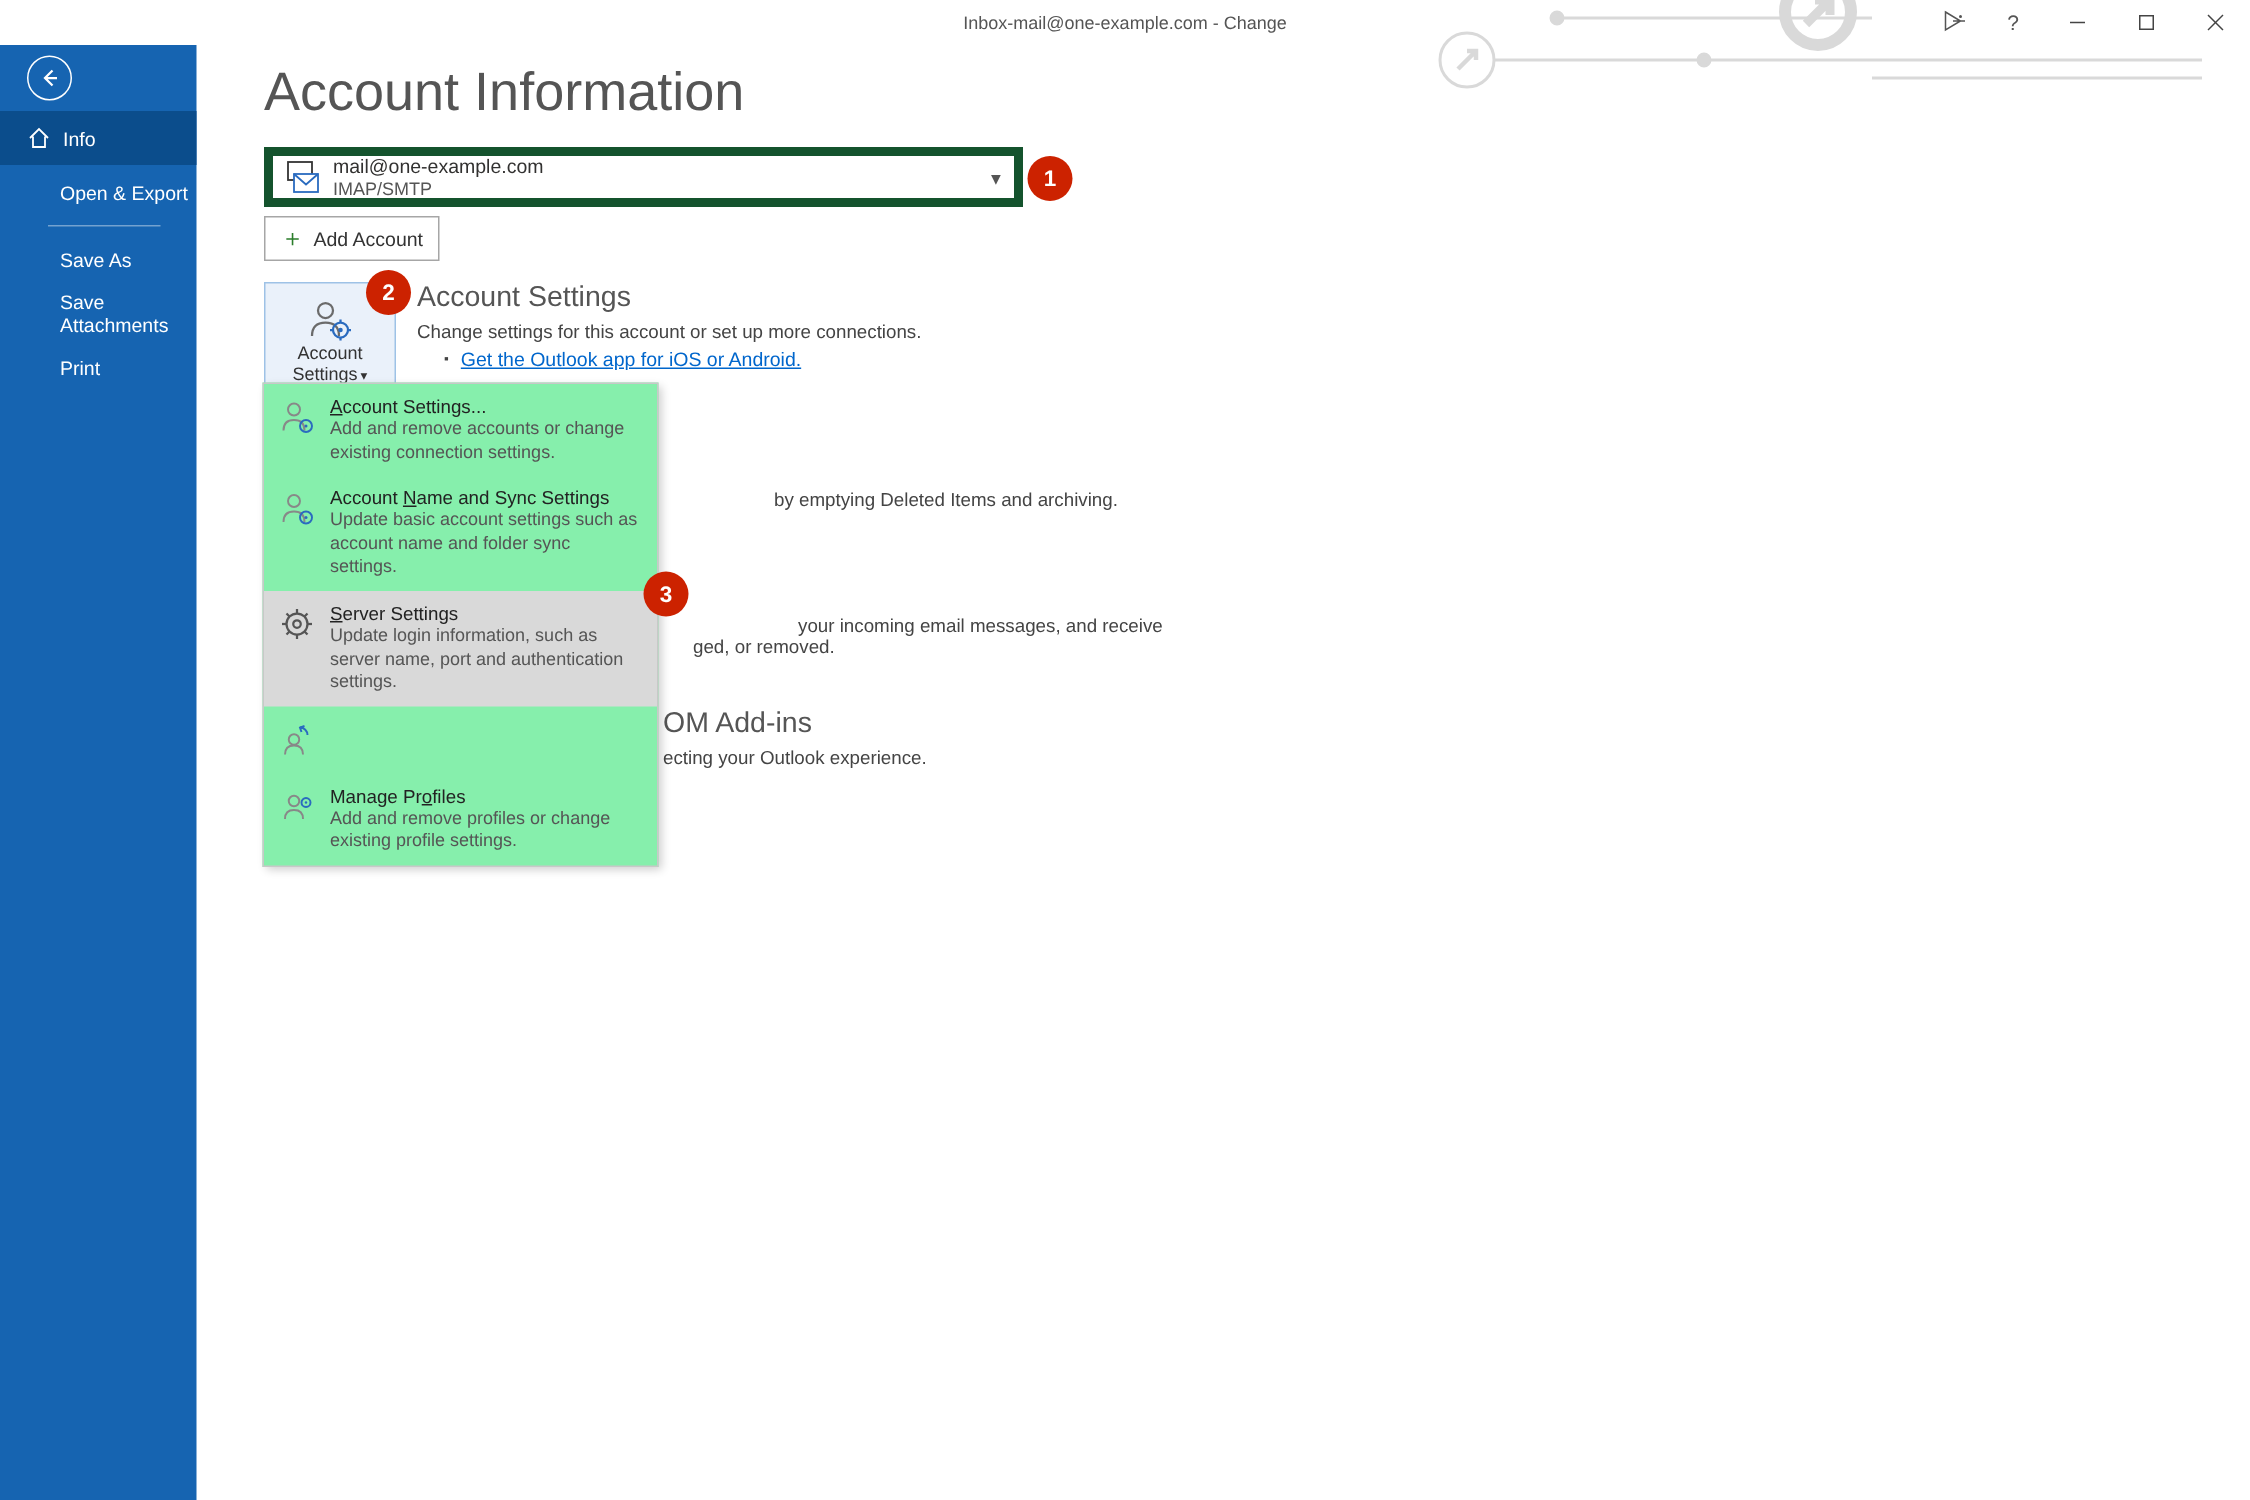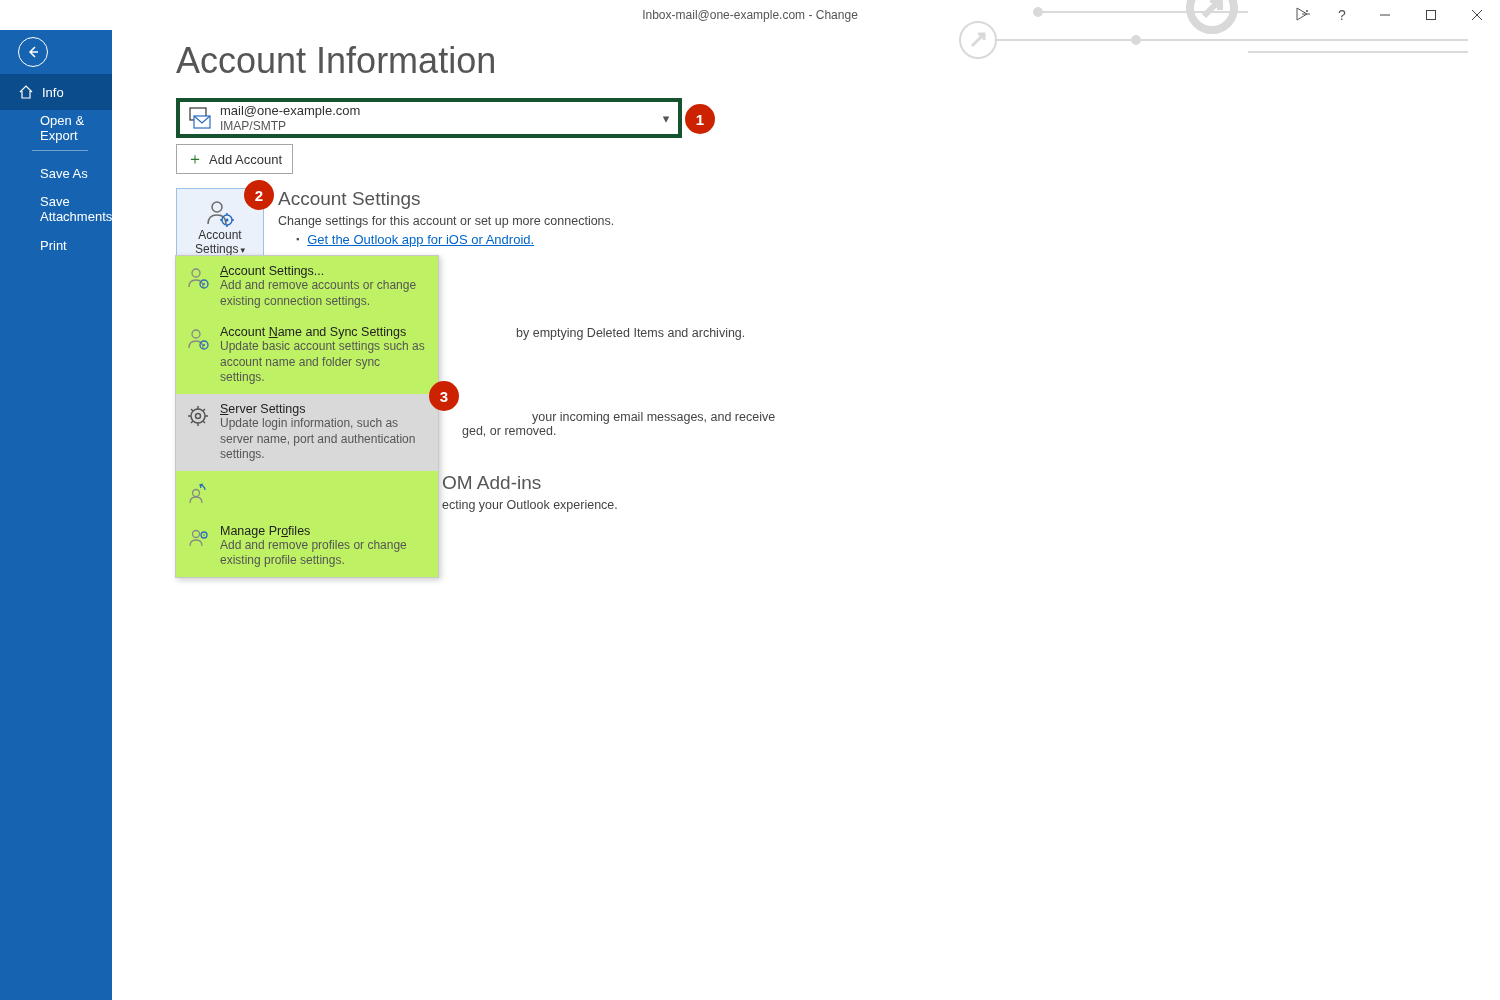--- a/index.html
+++ b/index.html
@@ -11,35 +11,35 @@
 .win-controls { position: absolute; right: 0; top: 0; display: flex; align-items: center; height: 30px; }
 .win-btn { width: 46px; height: 30px; display: flex; align-items: center; justify-content: center; color: #444; font-size: 12px; }
 .win-btn svg { width: 12px; height: 12px; }
 .help-icon { font-size: 14px; color: #555; width: 40px; text-align: center; }
 .coming-icon { width: 40px; text-align: center; }
 
 
 .decor { position: absolute; right: 32px; top: 0; width: 520px; height: 60px; pointer-events: none; }
 
 
-.sidebar { position: absolute; left: 0; top: 30px; bottom: 0; width: 112px; background: #1664b1; color: #fff; display: flex; flex-direction: column; }
+.sidebar { position: absolute; left: 0; top: 30px; bottom: 0; width: 131px; background: #1664b1; color: #fff; display: flex; flex-direction: column; }
 .back-row { height: 44px; display: flex; align-items: center; padding-left: 18px; }
 .back-circle { width: 30px; height: 30px; border: 1.5px solid #fff; border-radius: 50%; display: flex; align-items: center; justify-content: center; }
 .nav-item { height: 36px; display: flex; align-items: center; padding-left: 18px; gap: 8px; font-size: 13px; color: #fff; }
 .nav-item.selected { background: #0b4d8c; }
 .nav-item.indent { padding-left: 40px; }
 .nav-item.disabled { color: #ffffff; }
 .nav-sep { border-top: 1px solid rgba(255,255,255,0.4); margin: 4px 24px 4px 32px; }
 .sidebar-bottom { margin-top: auto; padding-bottom: 18px; }
 
 
 .main { position: absolute; left: 140px; top: 30px; right: 0; bottom: 0; padding: 10px 36px 0 36px; }
 h1.page-title { font-size: 36px; font-weight: 300; color: #555; margin-bottom: 16px; }
 
-.acct-select { display: inline-flex; border: 4px solid #14532d; width: 506px; height: 40px; align-items: center; position: relative; }
+.acct-select { display: inline-flex; border: 6px solid #14532d; width: 506px; height: 40px; align-items: center; position: relative; }
 .acct-select .mail-icon { width: 40px; display: flex; align-items: center; justify-content: center; }
 .acct-select .acct-text { flex: 1; display: flex; flex-direction: column; justify-content: center; line-height: 1.2; }
 .acct-select .acct-email { font-size: 13px; }
 .acct-select .acct-proto { font-size: 12px; color: #555; }
 .acct-select .dd { width: 24px; text-align: center; color: #555; }
 
 .add-acct { display: inline-flex; align-items: center; gap: 6px; border: 1px solid #a6a6a6; height: 30px; padding: 0 10px; margin-top: 6px; font-size: 13px; color: #333; }
 .add-acct .plus { color: #2b7d2b; font-size: 16px; font-weight: 300; }
 
 .section-row { display: flex; gap: 14px; margin-top: 14px; position: relative; }
@@ -49,21 +49,21 @@
 .section-text p { font-size: 12.5px; color: #444; }
 .section-text ul { list-style: none; margin-top: 4px; padding-left: 18px; }
 .section-text ul li::before { content: "▪"; margin-right: 8px; font-size: 9px; color: #444; position: relative; top: -2px; }
 .section-text a { color: #0066cc; text-decoration: underline; }
 
 .section-block { margin-top: 32px; margin-left: 102px; }
 .section-block h2 { font-size: 19px; font-weight: 400; color: #555; margin-bottom: 4px; }
 .section-block p { font-size: 12.5px; color: #444; }
 
 
-.dropdown { position: absolute; left: 175px; top: 255px; width: 264px; background: #bef264; border: 1px solid #c8c8c8; box-shadow: 2px 2px 6px rgba(0,0,0,0.2); }
+.dropdown { position: absolute; left: 175px; top: 255px; width: 264px; background: #86efac; border: 1px solid #c8c8c8; box-shadow: 2px 2px 6px rgba(0,0,0,0.2); }
 .dd-item { display: flex; gap: 10px; padding: 8px 12px 8px 10px; align-items: flex-start; }
 .dd-item.hover { background: #d9d9d9; }
 .dd-item .dd-icon { width: 24px; flex-shrink: 0; margin-top: 2px; }
 .dd-item .dd-text { flex: 1; }
 .dd-item .dd-title { font-size: 12.5px; font-weight: 400; color: #222; }
 .dd-item .dd-title b, .dd-item .dd-title u { text-decoration: underline; font-weight: 400; }
 .dd-item .dd-desc { font-size: 12px; color: #555; line-height: 1.3; }
 
 
 .annot { position: absolute; width: 30px; height: 30px; border-radius: 50%; background: #c20; color: #fff; display: flex; align-items: center; justify-content: center; font-size: 15px; font-weight: 600; z-index: 20; }

